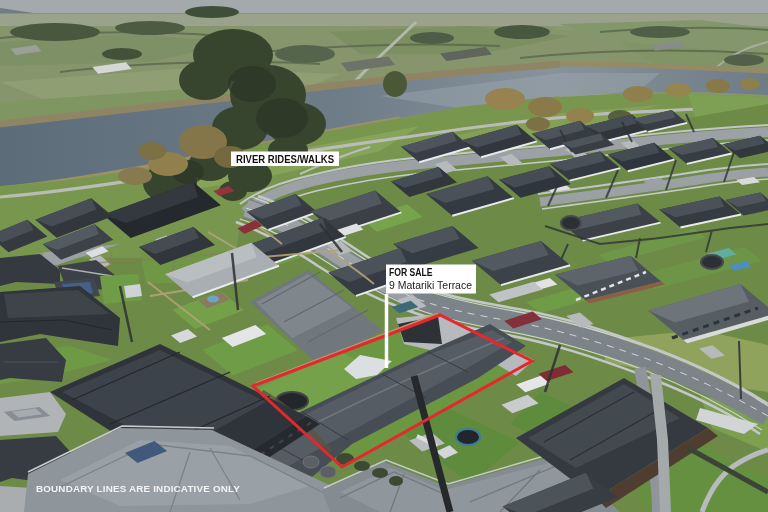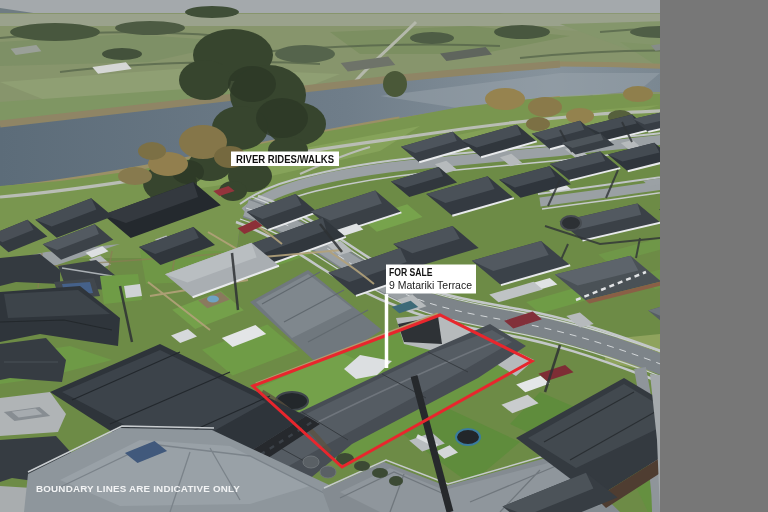--- a/index.html
+++ b/index.html
@@ -1,16 +1,16 @@
 <!DOCTYPE html>
 <html><head>
 <meta charset="utf-8">
 <style>
 html,body{margin:0;padding:0;background:#777;}
-#scene{width:660px;height:512px;overflow:hidden;position:relative;}
+#scene{width:768px;height:512px;overflow:hidden;position:relative;}
 </style>
 </head>
 <body>
 <div id="scene">
 <svg width="768" height="512" viewBox="0 0 768 512">
 
 <rect x="0" y="0" width="768" height="20" fill="#a4a9ac"></rect>
 
 <polygon points="0.0,8.0 40.0,14.0 80.0,20.0 48.0,30.0 0.0,34.0" fill="#6f7c82"></polygon>
 

